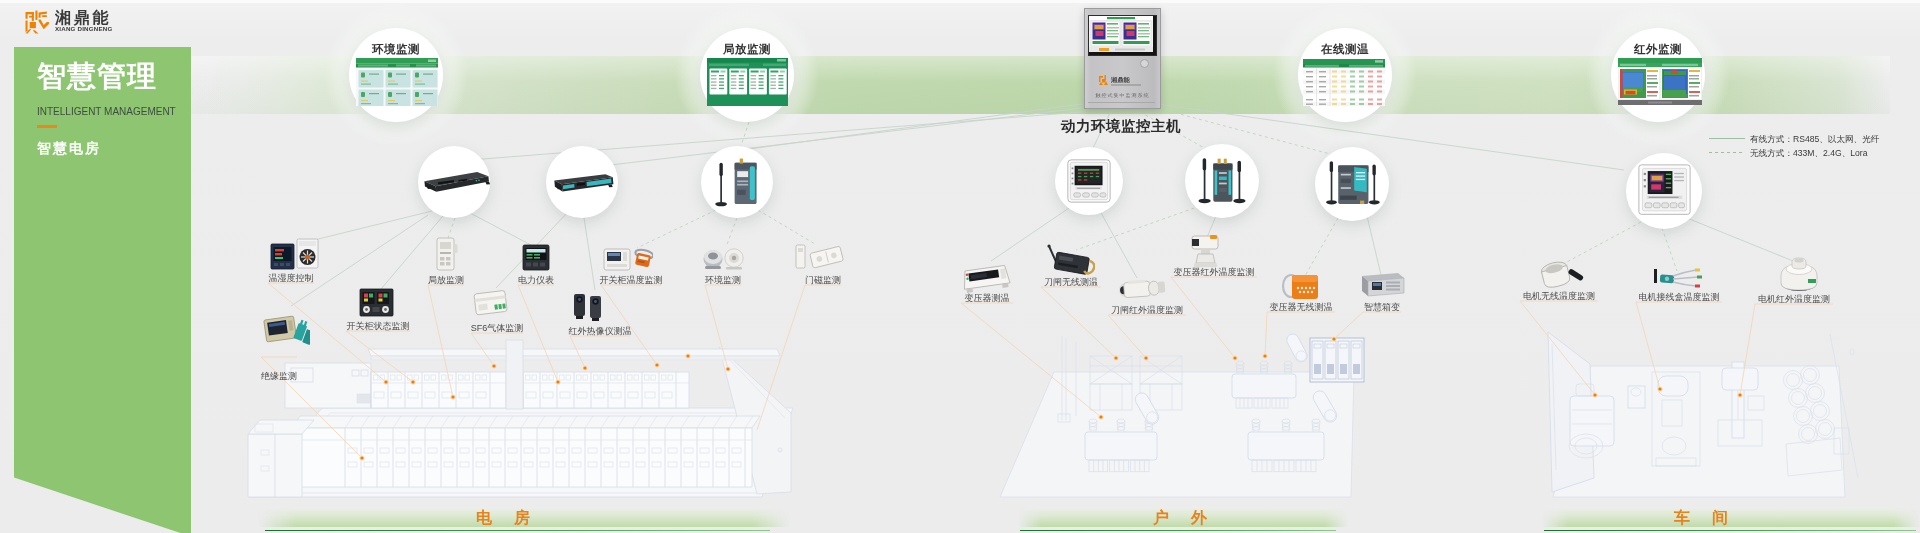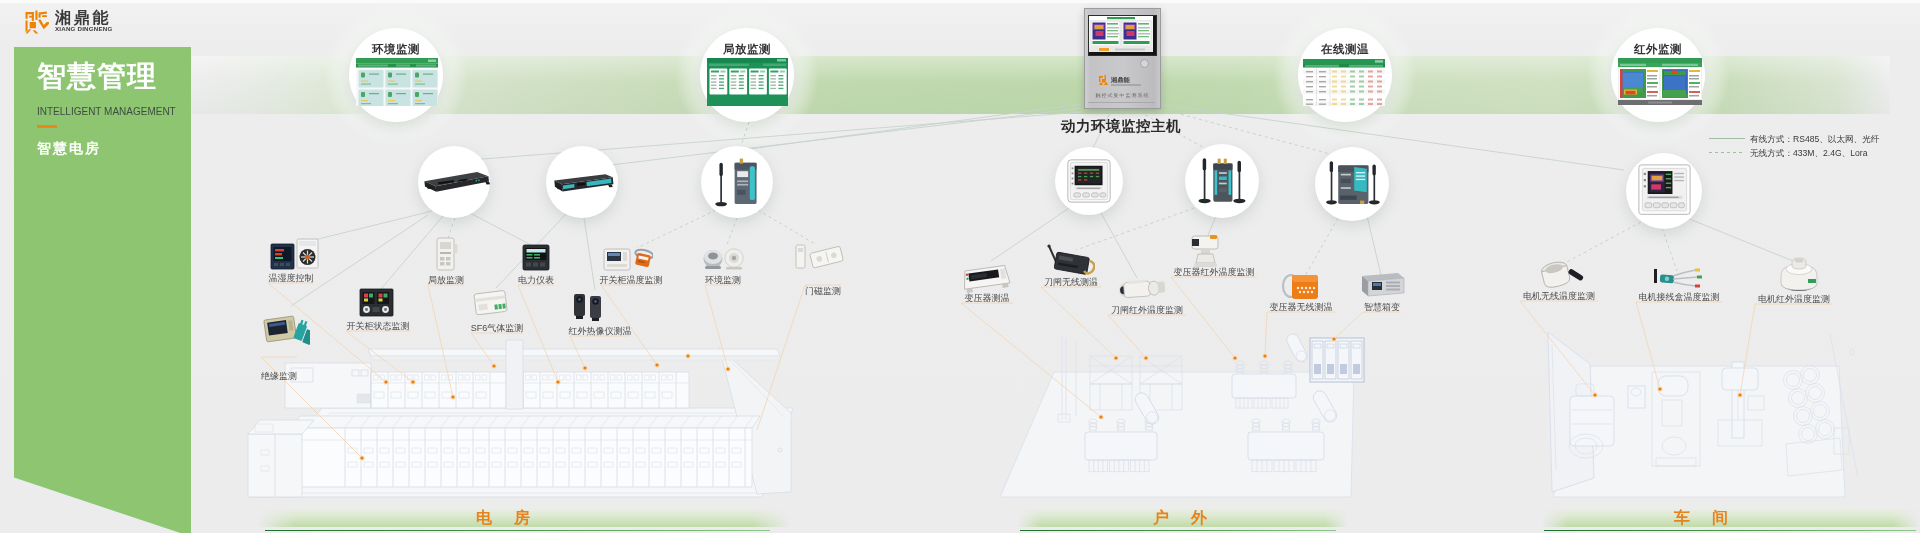--- a/index.html
+++ b/index.html
@@ -1187,21 +1187,21 @@
     </svg>
     <div class="lb" style="left:291px;top:272px;">温湿度控制</div>
     <div class="lb" style="left:279px;top:346px;margin-top:24px;">绝缘监测</div>
     <div class="lb" style="left:378px;top:320px;">开关柜状态监测</div>
     <div class="lb" style="left:446px;top:274px;">局放监测</div>
     <div class="lb" style="left:497px;top:322px;">SF6气体监测</div>
     <div class="lb" style="left:536px;top:274px;">电力仪表</div>
     <div class="lb" style="left:600px;top:325px;">红外热像仪测温</div>
     <div class="lb" style="left:631px;top:274px;">开关柜温度监测</div>
     <div class="lb" style="left:723px;top:274px;">环境监测</div>
-    <div class="lb" style="left:823px;top:285px;font-family:Liberation Serif, serif;">门磁监测</div>
+    <div class="lb" style="left:823px;top:274px;font-family:Liberation Serif, serif;">门磁监测</div>
     <div class="lb" style="left:987px;top:292px;font-family:Liberation Serif, serif;">变压器测温</div>
     <div class="lb" style="left:1071px;top:276px;">刀闸无线测温</div>
     <div class="lb" style="left:1147px;top:304px;">刀闸红外温度监测</div>
     <div class="lb" style="left:1214px;top:266px;">变压器红外温度监测</div>
     <div class="lb" style="left:1301px;top:301px;">变压器无线测温</div>
     <div class="lb" style="left:1382px;top:301px;">智慧箱变</div>
     <div class="lb" style="left:1559px;top:290px;">电机无线温度监测</div>
     <div class="lb" style="left:1679px;top:291px;">电机接线盒温度监测</div>
     <div class="lb" style="left:1794px;top:293px;">电机红外温度监测</div>
     <div class="abs" style="left:14px;top:47px;width:177px;height:486px;background:#8dc571;

